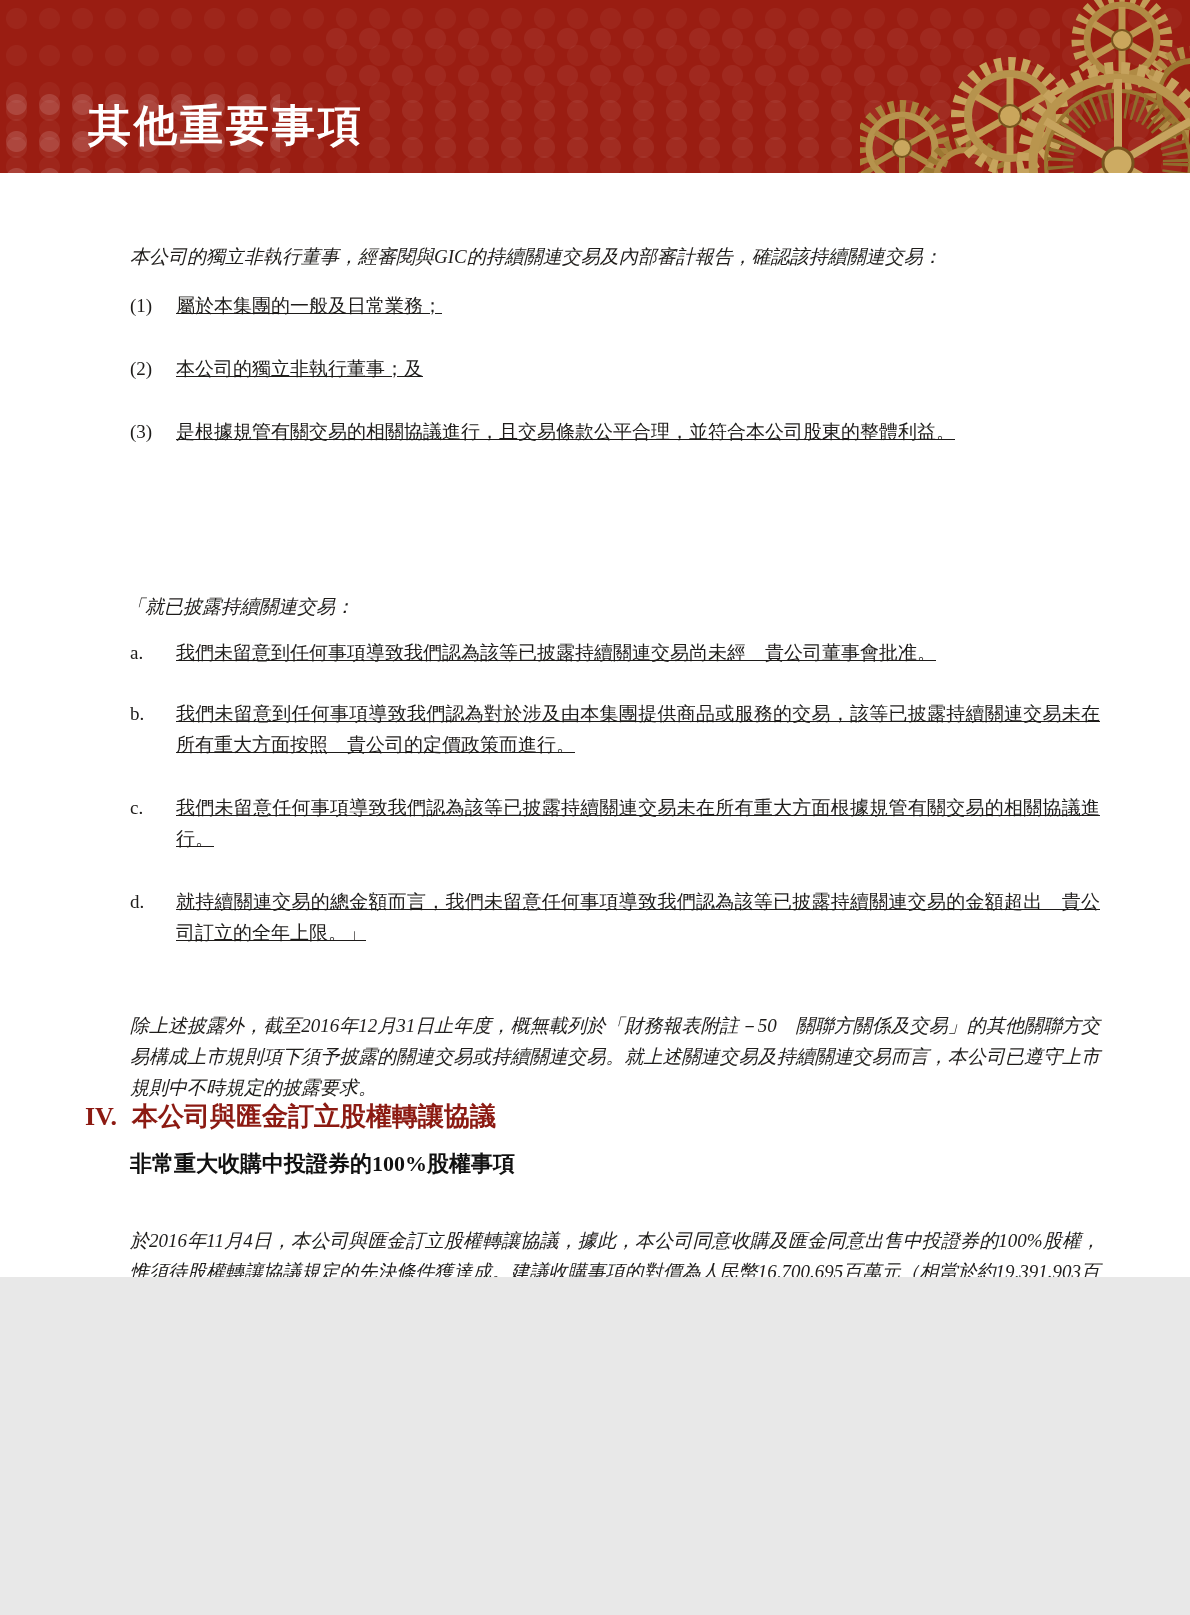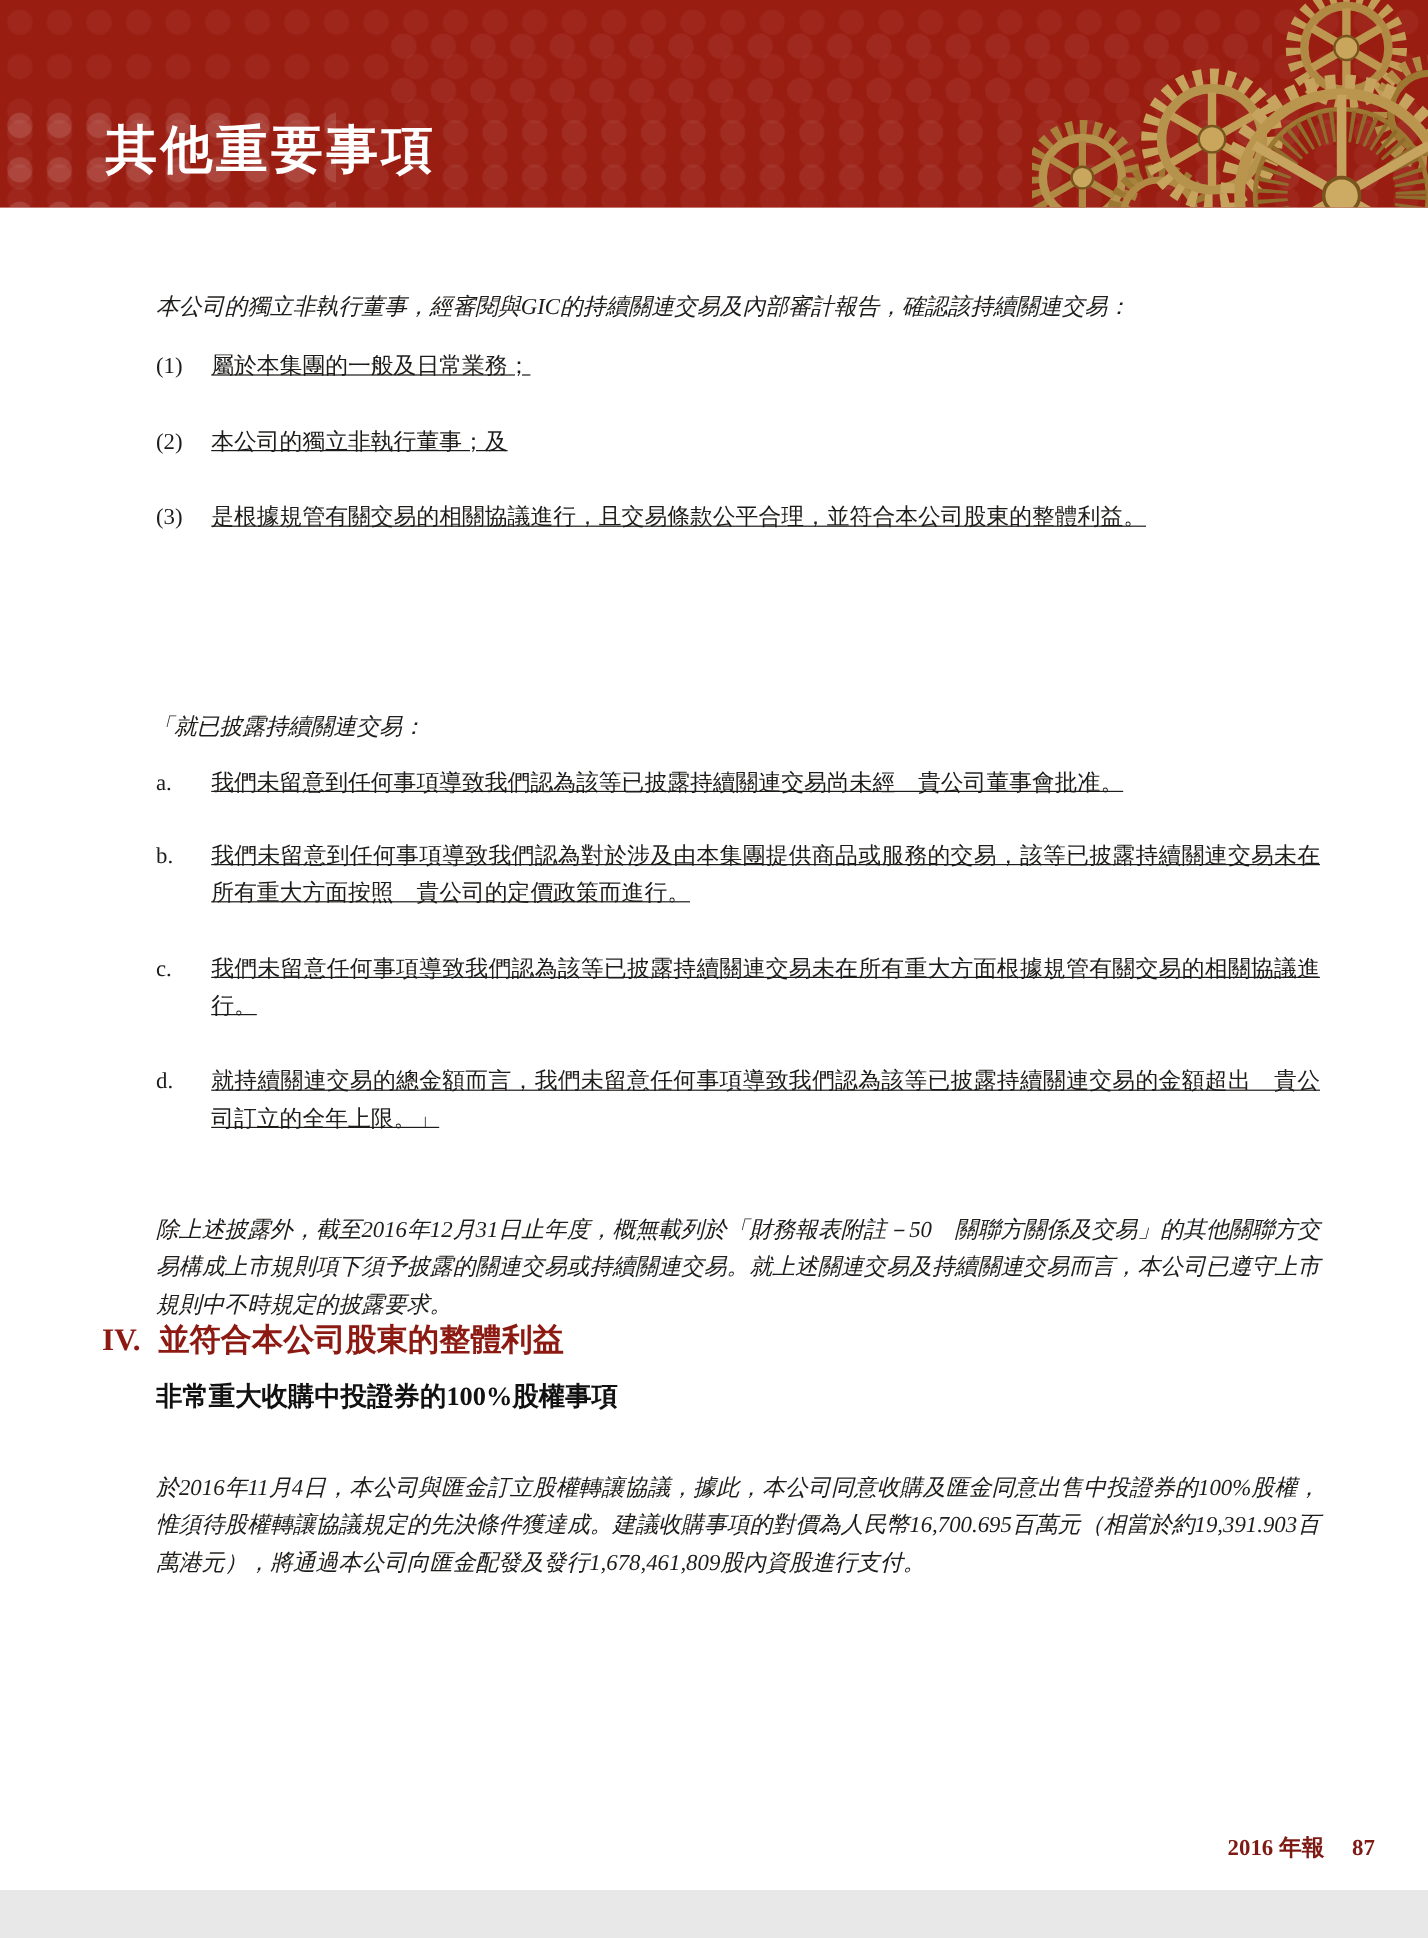--- a/index.html
+++ b/index.html
@@ -1,18 +1,18 @@
 <!DOCTYPE html>
 <html><head>
 <meta charset="utf-8">
 <style>
   html,body{margin:0;padding:0;background:#e8e8e8;}
   .page{
     position:relative;
-    width:1190px;height:1575px;
+    width:1190px;height:1277px;
     background:#ffffff;
     margin:0 auto;
     overflow:hidden;
     font-family:"Liberation Serif","DejaVu Serif",serif;
     color:#1e1c1a;
   }
   
   .banner{
     position:absolute;left:0;top:0;width:1190px;height:173px;
     background:#9A1D12;
@@ -180,21 +180,21 @@
     <div class="txt">我們未留意任何事項導致我們認為該等已披露持續關連交易未在所有重大方面根據規管有關交易的相關協議進行。</div>
   </div>
   <div class="item" style="top:886px">
     <span class="marker">d.</span>
     <div class="txt">就持續關連交易的總金額而言，我們未留意任何事項導致我們認為該等已披露持續關連交易的金額超出　貴公司訂立的全年上限。」</div>
   </div>
 
   <p class="para col-full" style="top:991px">除上述披露外，截至2016年12月31日止年度，概無載列於「財務報表附註－50　關聯方關係及交易」的其他關聯方交易構成上市規則項下須予披露的關連交易或持續關連交易。就上述關連交易及持續關連交易而言，本公司已遵守上市規則中不時規定的披露要求。</p>
 
   <h2 class="section-heading">
-    <span class="numeral">IV.</span><span>並符合本公司股東的整體利益</span>
+    <span class="numeral">IV.</span><span>本公司與匯金訂立股權轉讓協議</span>
   </h2>
 
   <h3 class="sub-heading">非常重大收購中投證券的100%股權事項</h3>
 
   <p class="para col-full" style="top:1206px">於2016年11月4日，本公司與匯金訂立股權轉讓協議，據此，本公司同意收購及匯金同意出售中投證券的100%股權，惟須待股權轉讓協議規定的先決條件獲達成。建議收購事項的對價為人民幣16,700.695百萬元（相當於約19,391.903百萬港元），將通過本公司向匯金配發及發行1,678,461,809股內資股進行支付。</p>
 
   <div class="footer">
     <span>2016 年報</span>
     <span>87</span>
   </div>

